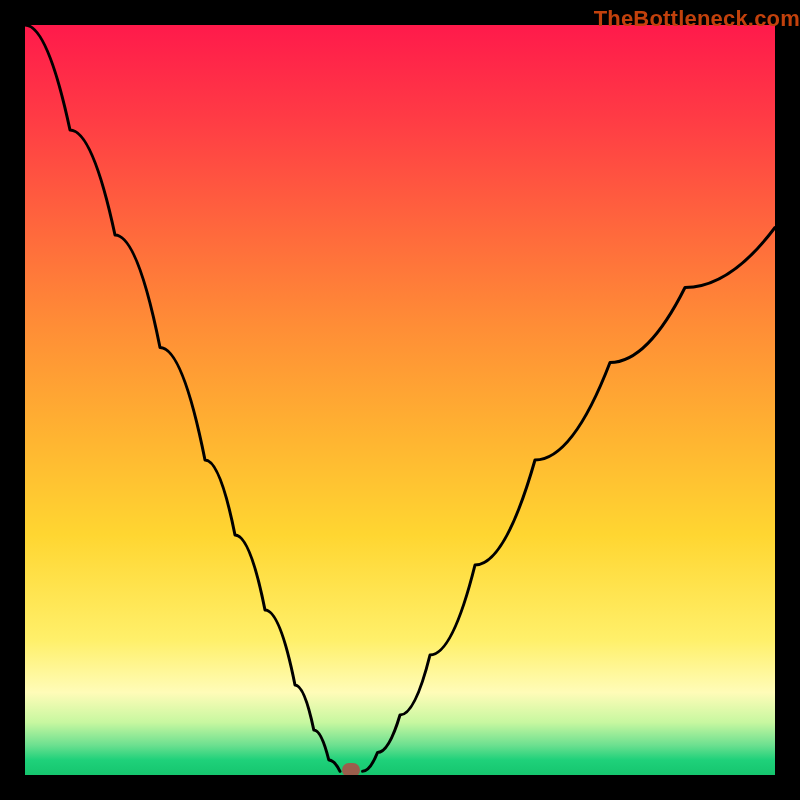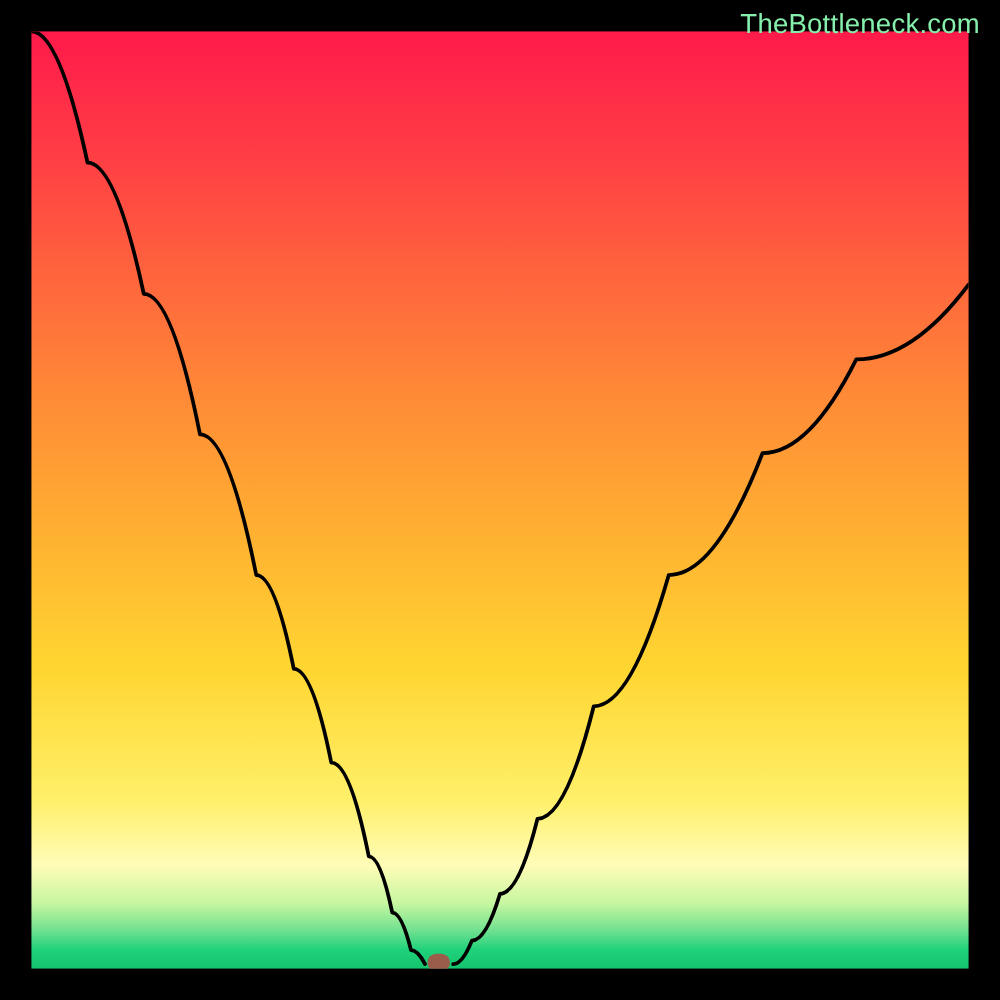--- a/index.html
+++ b/index.html
@@ -13,24 +13,24 @@
   }
   .frame {
     position: relative;
     width: 800px;
     height: 800px;
     background: #000;
   }
   .watermark {
     position: absolute;
     top: 6px;
-    right: 16px;
-    color: #86efac;
+    right: 0;
+    color: #c2410c;
     font-size: 22px;
-    font-weight: 400;
+    font-weight: 700;
     letter-spacing: 0.2px;
     z-index: 4;
   }
   .plot-area {
     position: absolute;
     left: 25px;
     top: 25px;
     width: 750px;
     height: 750px;
     overflow: hidden;

